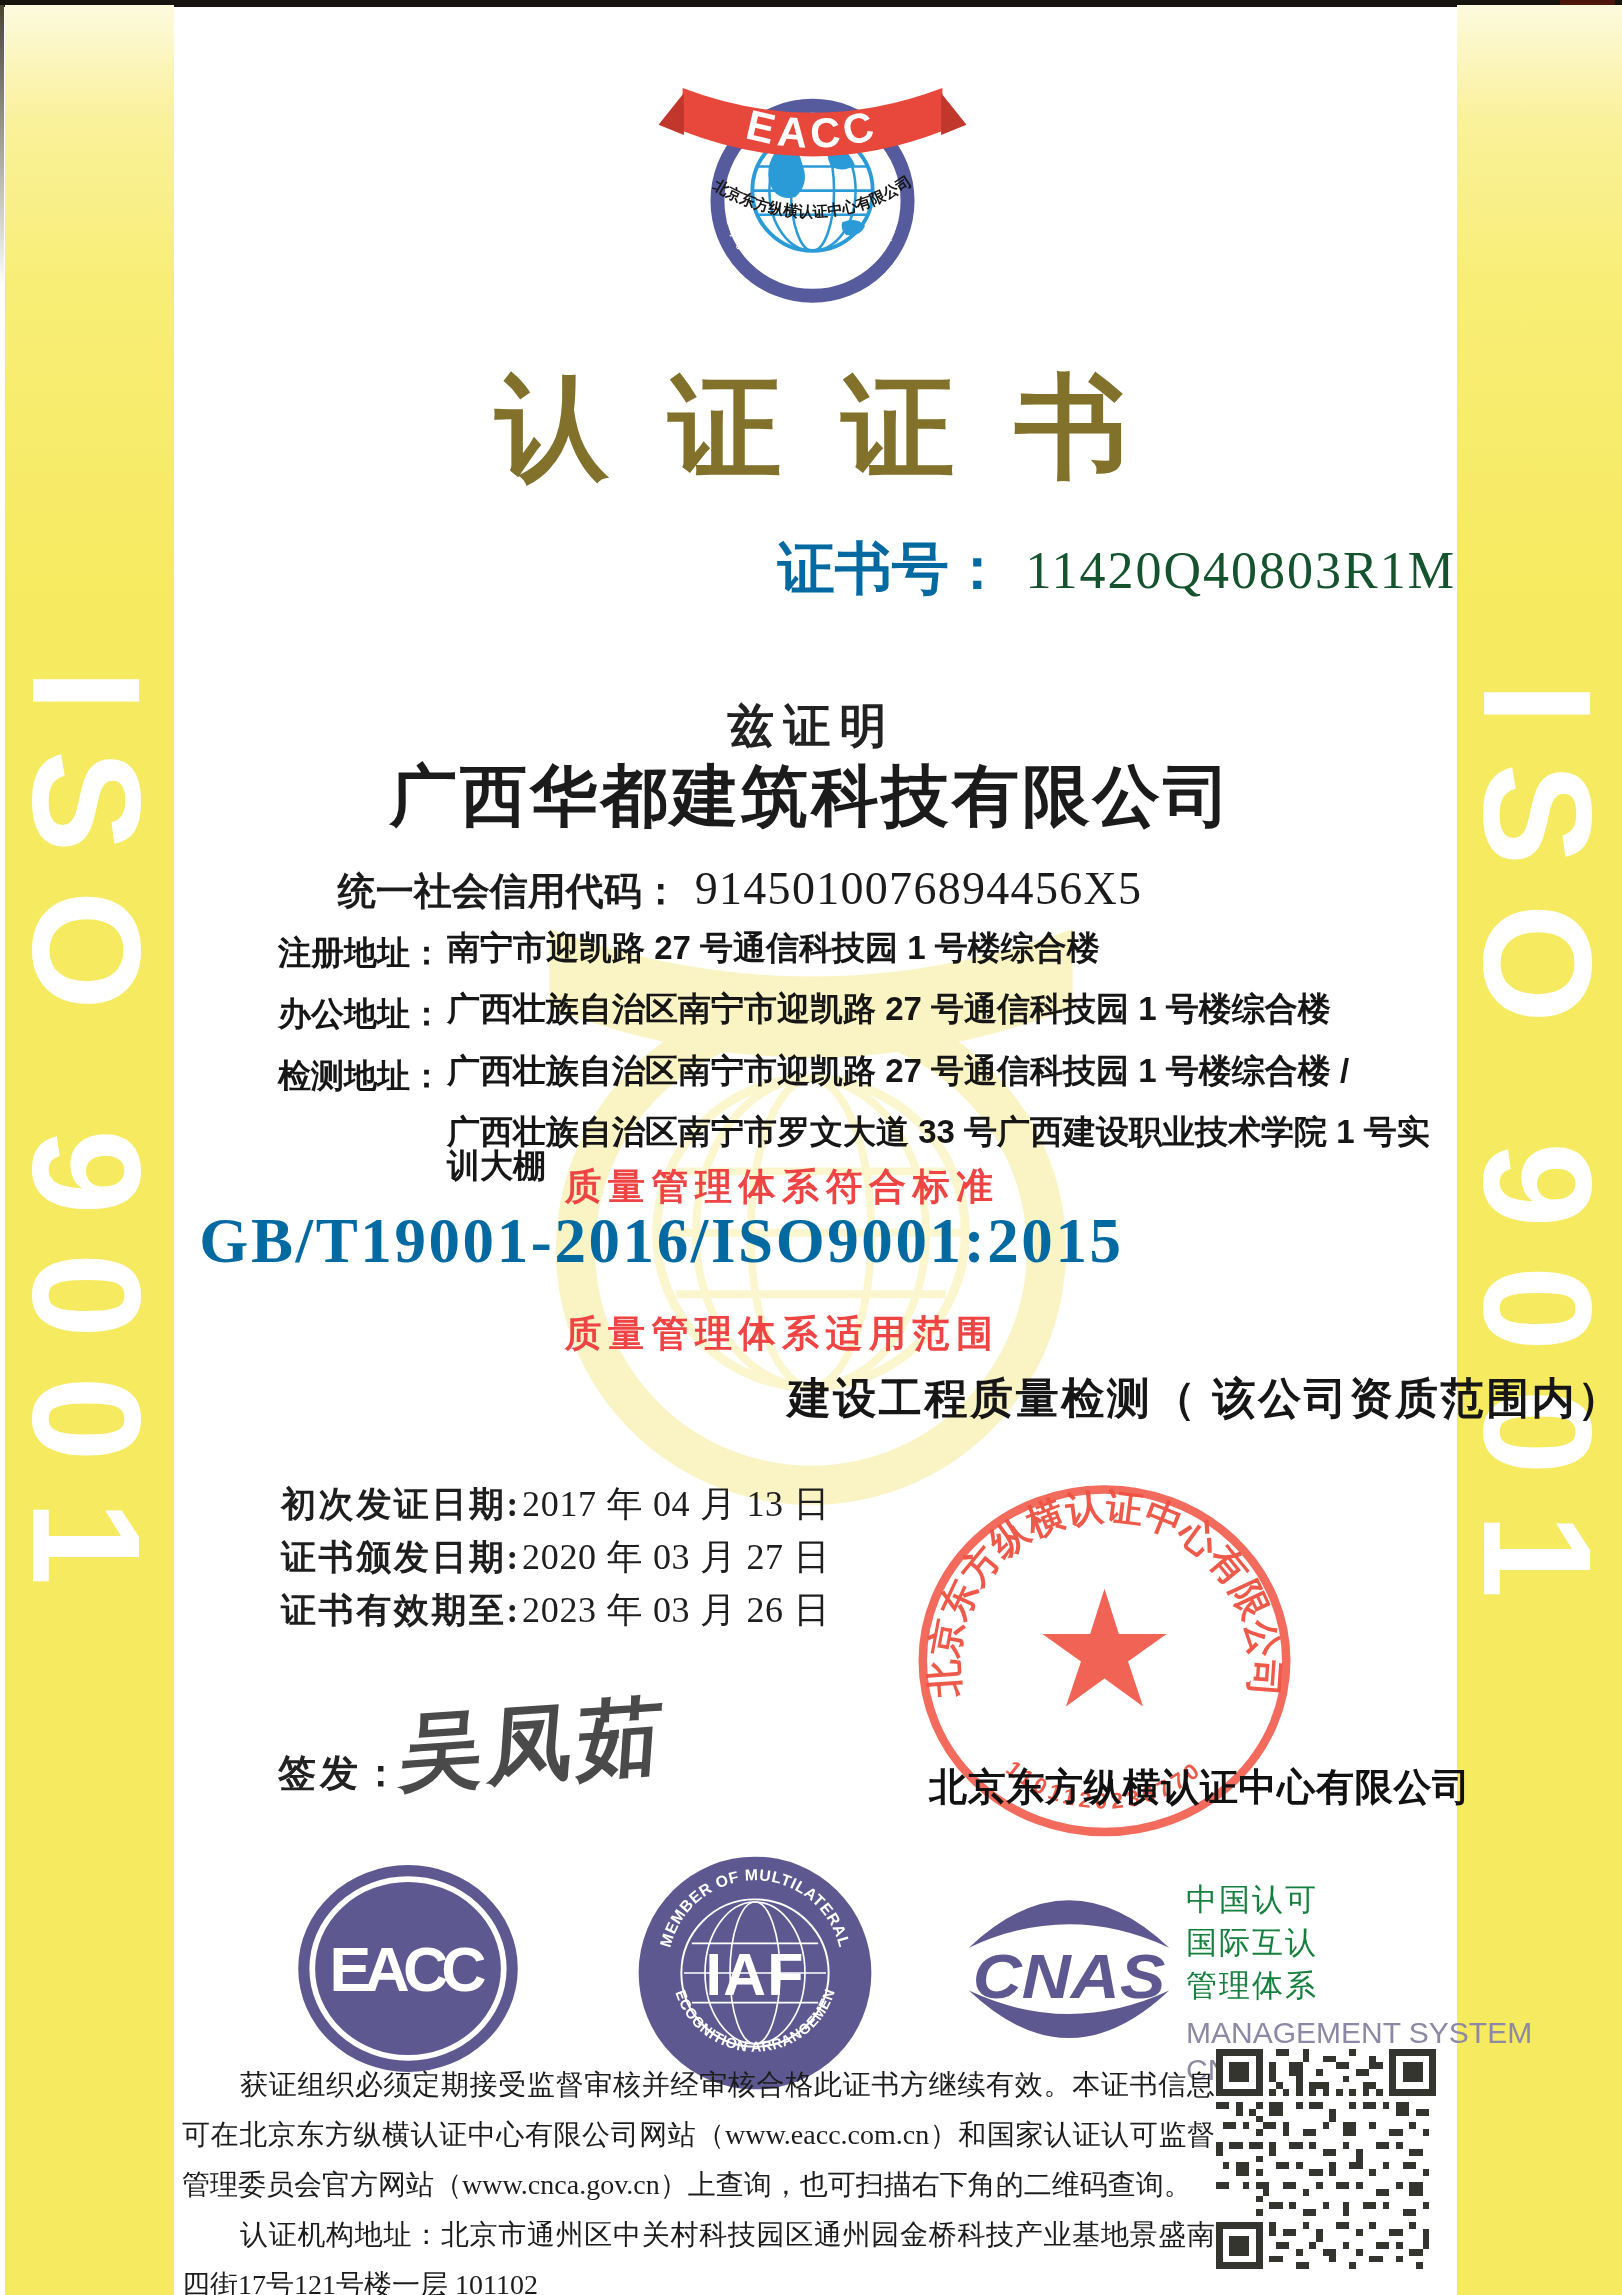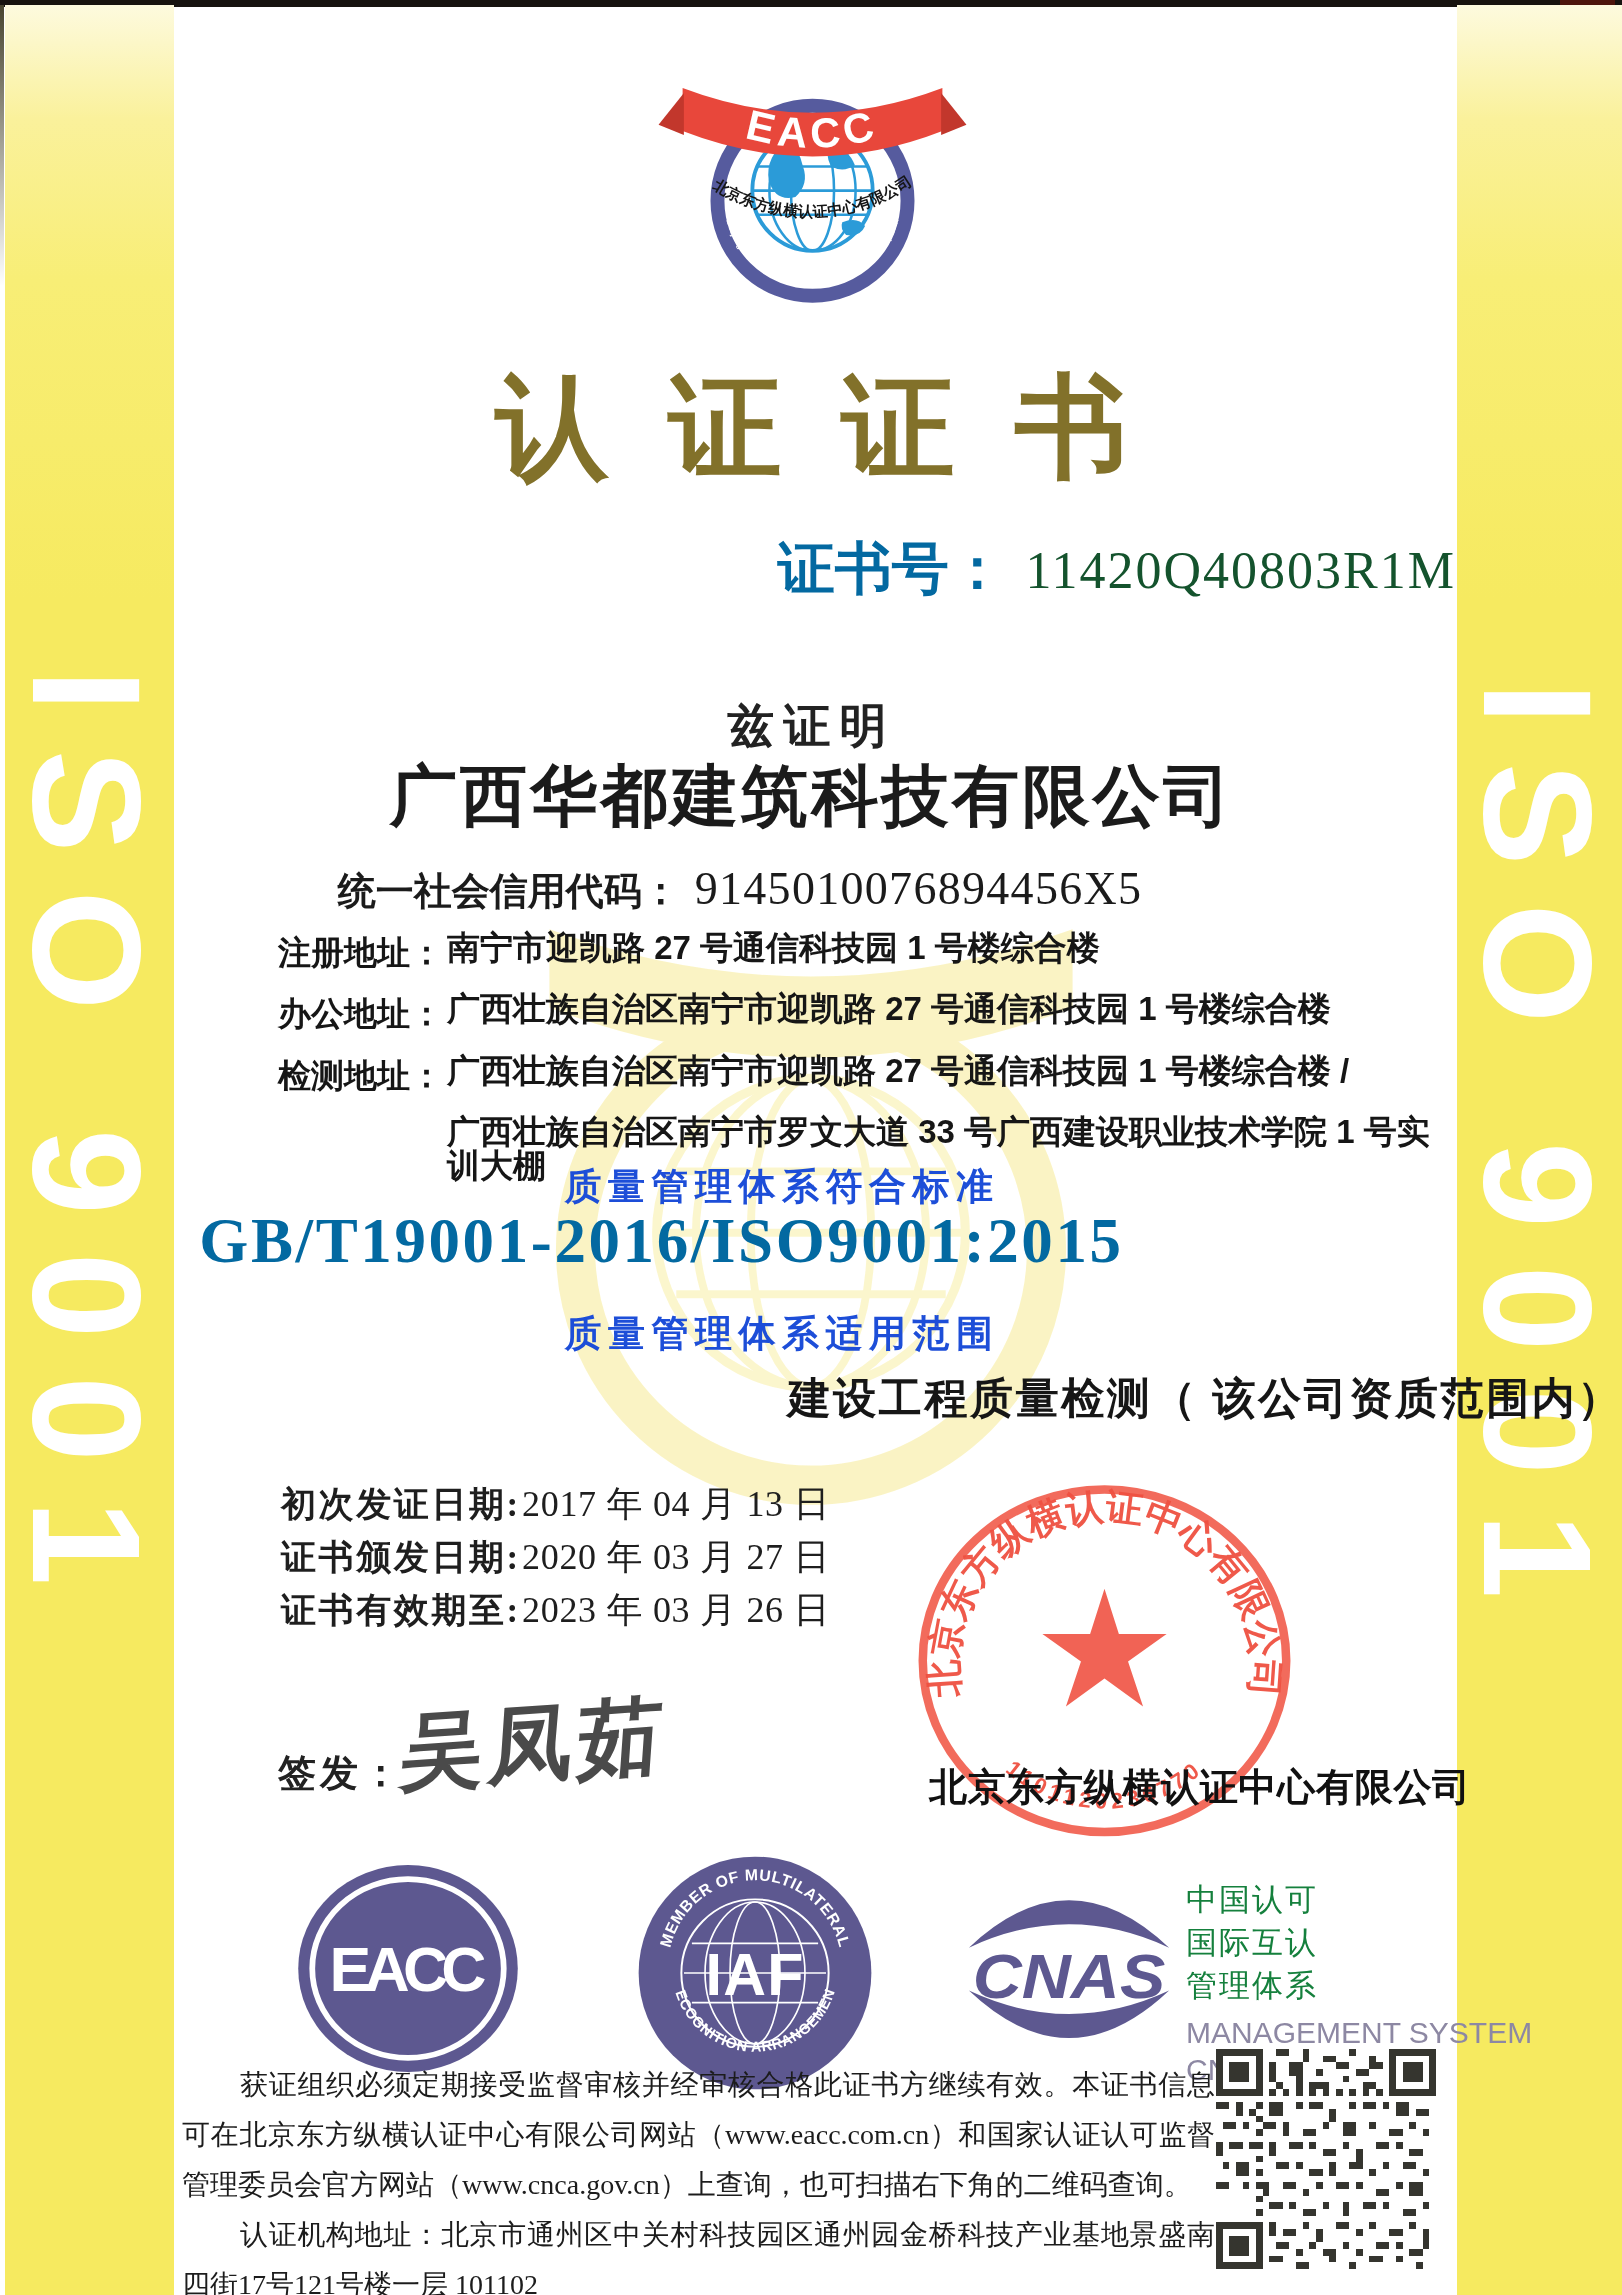--- a/index.html
+++ b/index.html
@@ -28,21 +28,21 @@
   .certno .val{font-family:"Liberation Serif",serif;font-size:52px;letter-spacing:2px;color:#14532d;}
   .statement{left:0;top:695px;width:1623px;text-align:center;font-size:47px;font-weight:600;letter-spacing:9.2px;color:#222;}
   .company{left:0;top:751px;width:1623px;text-align:center;font-size:67px;font-weight:700;letter-spacing:3.3px;color:#1b1b1b;}
   .credit{left:0;top:862px;width:1480px;display:flex;justify-content:center;align-items:baseline;gap:15px;}
   .credit .lbl{font-size:38px;font-weight:700;color:#1b1b1b;}
   .credit .val{font-family:"Liberation Serif",serif;font-size:46px;letter-spacing:1.3px;color:#1b1b1b;}
   .addresses{left:278px;top:931px;width:1171px;}
   .addr-row{display:flex;margin-bottom:16.4px;}
   .addr-row .lbl{flex:0 0 169px;font-size:33px;font-weight:700;color:#161616;}
   .addr-row .val{font-size:33px;font-weight:700;color:#161616;line-height:1.04;}
-  .sec-head{left:0;width:1564px;text-align:center;font-size:37px;font-weight:700;letter-spacing:6.5px;color:#1d4ed8;}
+  .sec-head{left:0;width:1564px;text-align:center;font-size:37px;font-weight:700;letter-spacing:6.5px;color:#ef4444;}
   .std-code{left:8px;top:1205px;width:1307px;text-align:center;font-family:"Liberation Serif",serif;
             font-size:63px;font-weight:600;letter-spacing:2.6px;color:#0369a1;}
   .scope{left:0;top:1370px;width:1623px;text-align:right;font-size:43px;font-weight:700;letter-spacing:2.6px;color:#161616;}
   .dates{left:281px;top:1480px;}
   .date-row{display:flex;align-items:baseline;height:53px;}
   .date-row .lbl{flex:0 0 241px;font-family:"Liberation Serif",serif;font-size:35px;font-weight:600;letter-spacing:2.6px;color:#1e1e1e;}
   .date-row .val{font-family:"Liberation Serif",serif;font-size:36px;color:#1e1e1e;letter-spacing:0.7px;}
   .sign-label{left:278px;top:1748px;font-size:38px;font-weight:600;letter-spacing:3.9px;color:#222;}
   .sign-name{left:400px;top:1688px;font-family:"Liberation Serif",serif;font-size:84px;font-weight:700;
              color:#4a4a4a;transform:rotate(-4deg) skewX(-8deg);letter-spacing:5.2px;}

